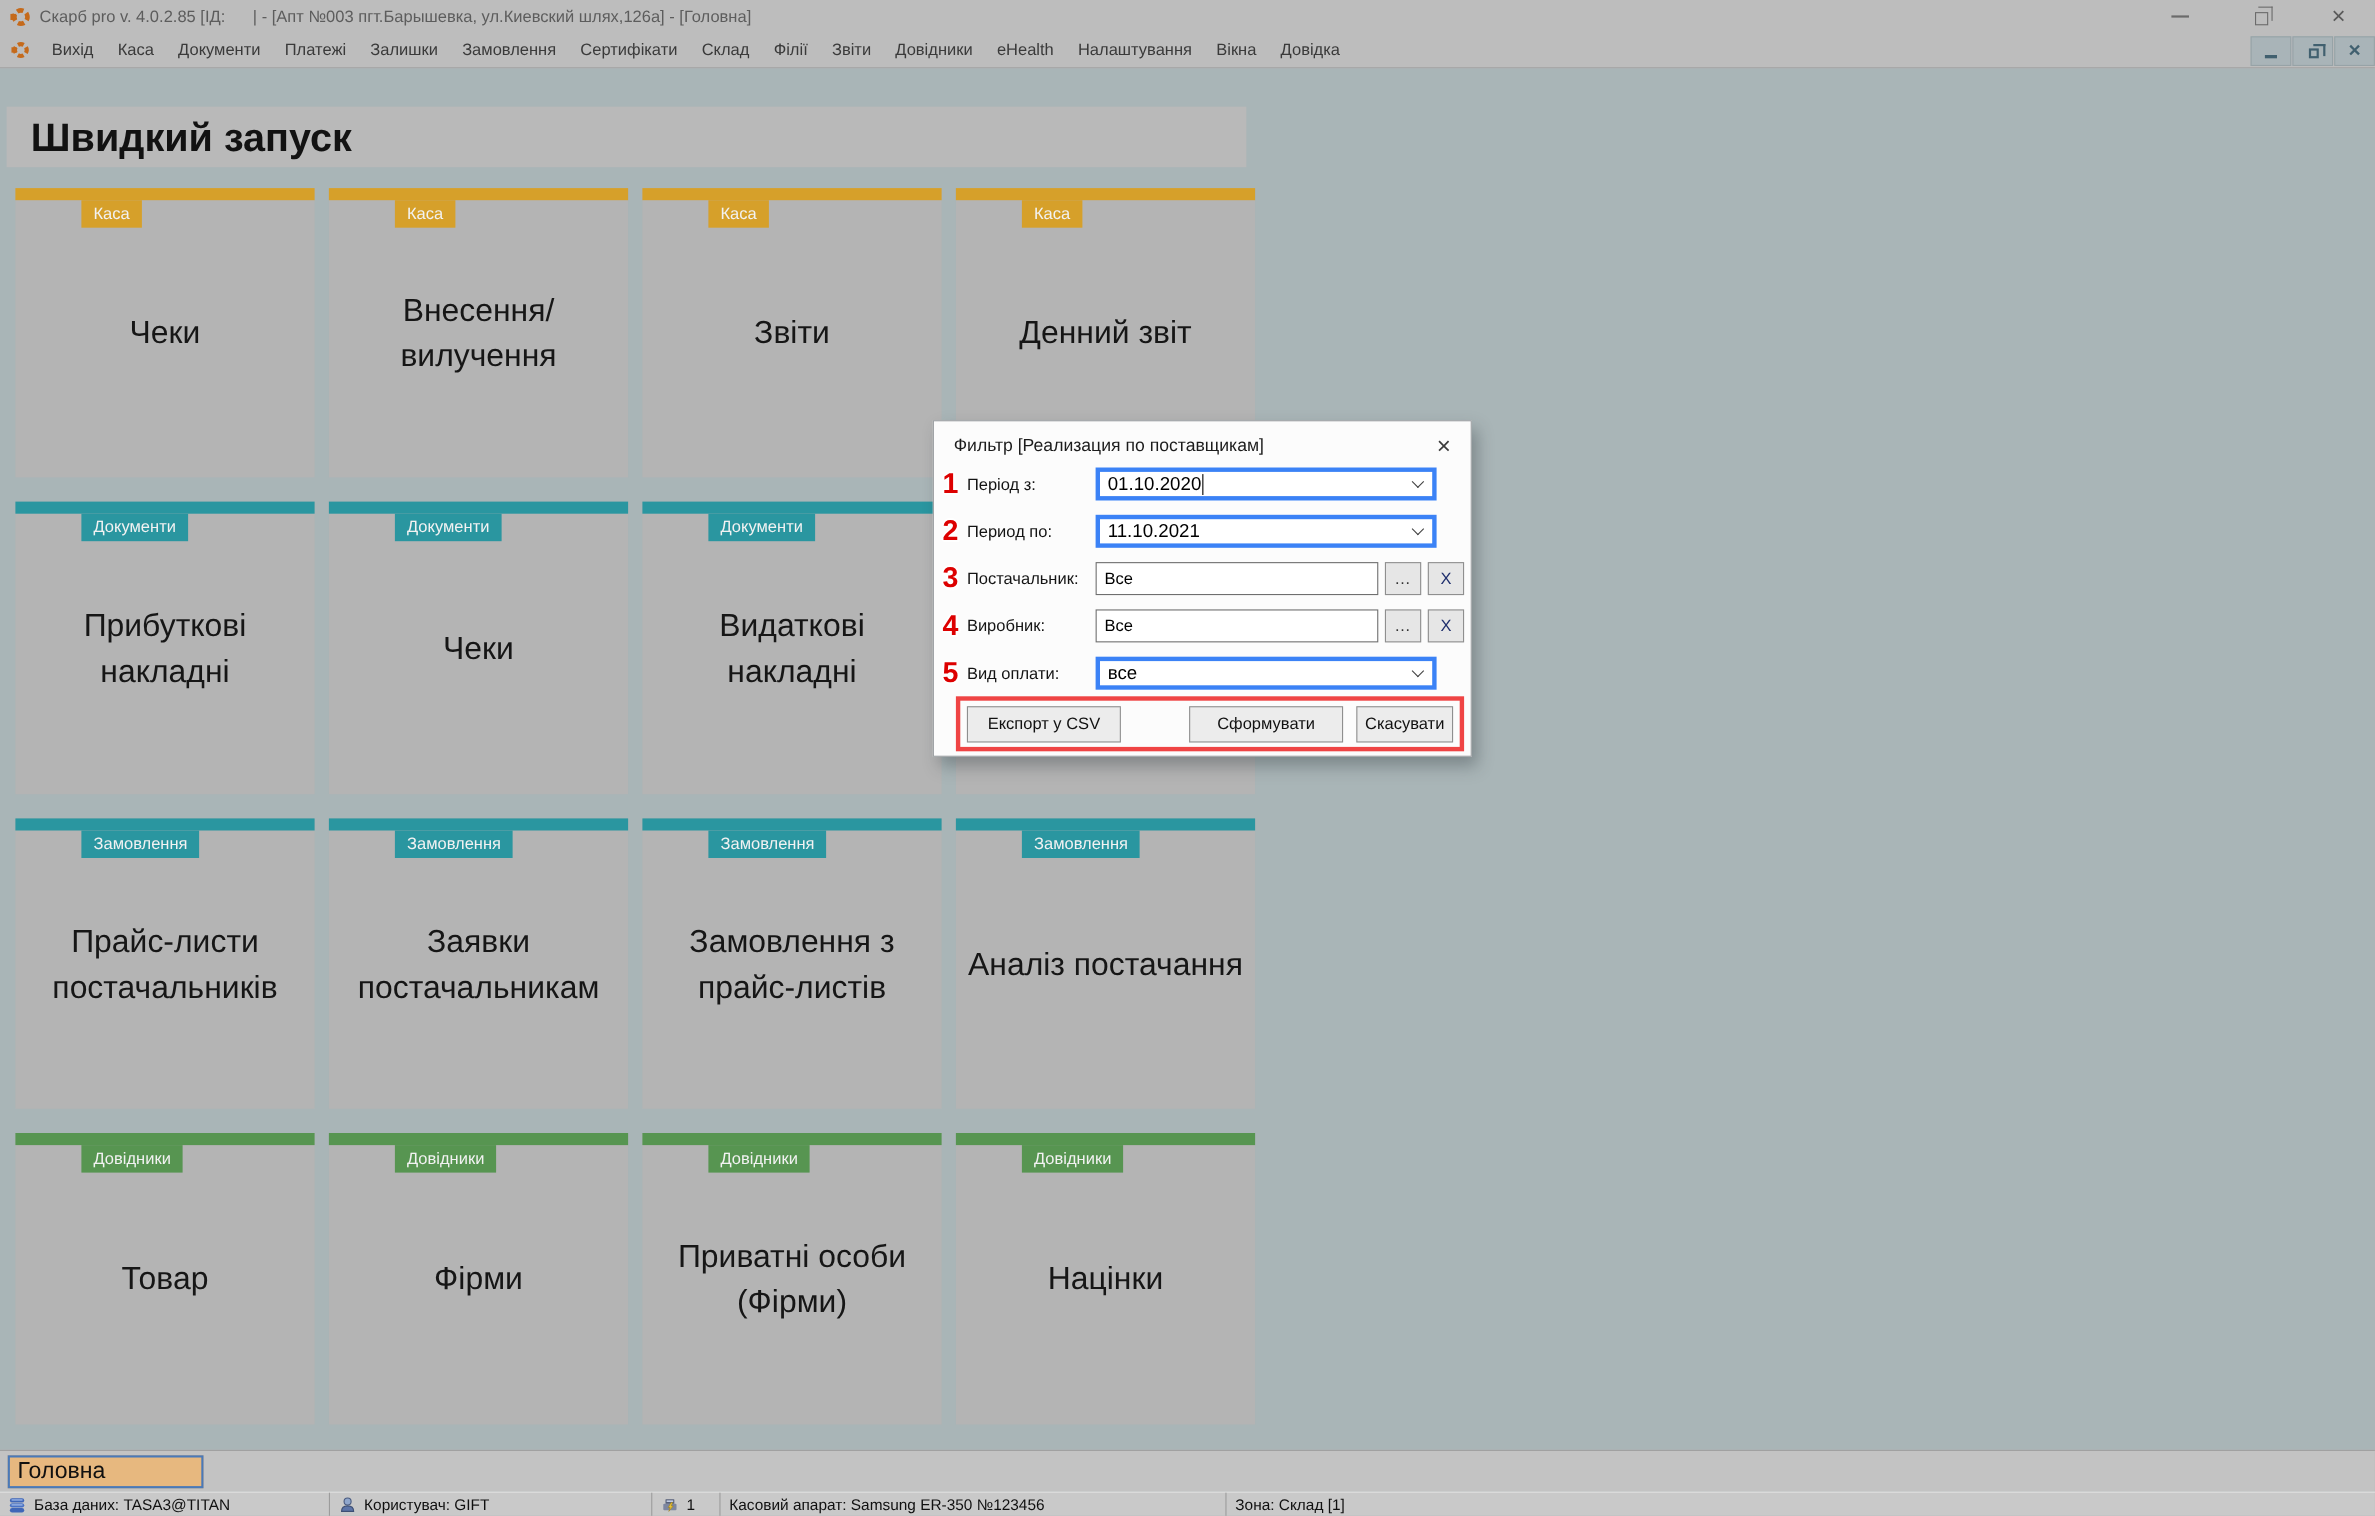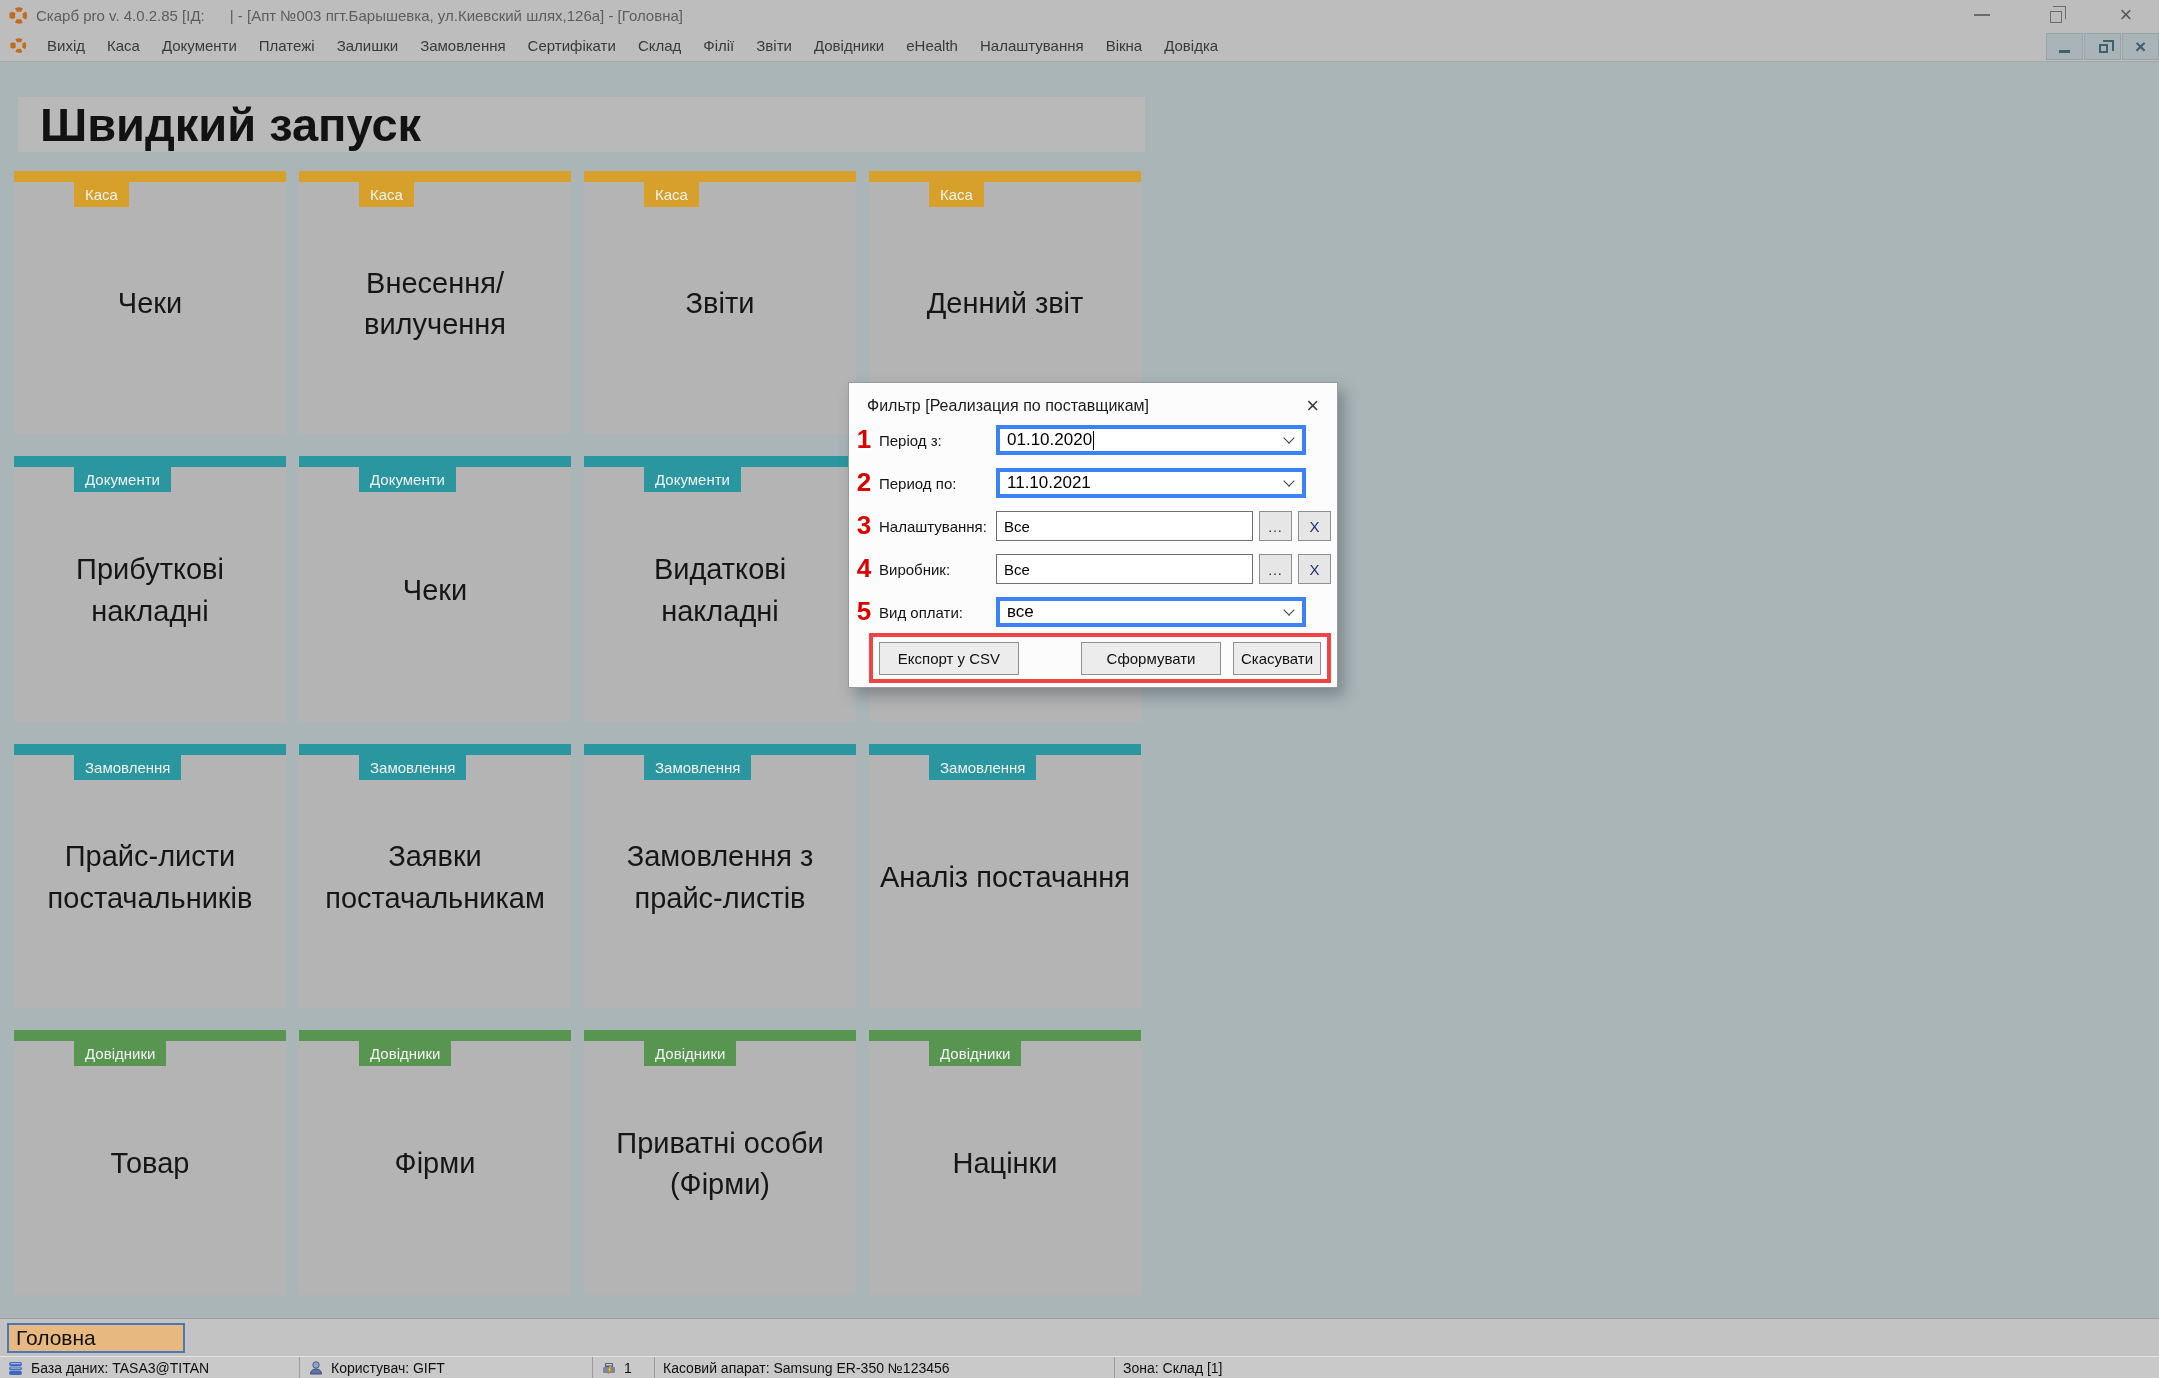--- a/index.html
+++ b/index.html
@@ -26,23 +26,23 @@
   .mdi-controls { position:absolute; right:0; top:3px; display:flex; }
   .mdi-btn { width:37px; height:27px; background:#a9b4b8; border:1px solid #97a3a7;
     display:flex; align-items:center; justify-content:center; margin-left:1px; }
   .mdi-btn .dash { width:11px; height:3px; background:#41606f; margin-top:9px; }
   .mdi-btn .sq2 { position:relative; width:9px; height:9px; border:2px solid #41606f; margin-top:3px; margin-right:-2px; }
   .mdi-btn .sq2::before { content:""; position:absolute; left:2px; top:-6px; width:9px; height:9px;
     border:2px solid #41606f; border-left:none; border-bottom:none; }
   .mdi-btn.x { color:#41606f; font-size:19px; font-weight:bold; }
 
   
-  .ql-header { position:absolute; left:18px; top:97px; width:1127px; height:55px;
+  .ql-header { position:absolute; left:6px; top:97px; width:1127px; height:55px;
     background:#b9b9b9; display:flex; align-items:center; padding-left:22px;
-    font-size:47px; font-weight:600; color:#121212; }
+    font-size:36px; font-weight:600; color:#121212; }
   .grid { position:absolute; left:14px; top:171px;
     display:grid; grid-template-columns:repeat(4,272px);
     grid-template-rows:263px 266px 264px 265px; column-gap:13px; row-gap:22px; }
   .tile { position:relative; background:#b4b4b4; }
   .tile-topbar { height:11px; width:100%; }
   .tile-tab { position:absolute; left:60px; top:11px; padding:4px 11px;
     font-size:15px; color:#f2f2f2; }
   .row-kasa  .tile-topbar, .row-kasa  .tile-tab { background:#d6a02a; }
   .row-doc   .tile-topbar, .row-doc   .tile-tab { background:#2a96a0; }
   .row-zam   .tile-topbar, .row-zam   .tile-tab { background:#2a96a0; }
@@ -273,21 +273,21 @@
       <div class="combo">
         <span class="val">11.10.2021</span>
         <span class="chev">
             <i></i>
           </span>
       </div>
     </div>
 
     <div class="dlg-row">
       <span class="dlg-num">3</span>
-      <span class="dlg-label">Налаштування:</span>
+      <span class="dlg-label">Постачальник:</span>
       <div class="lookup-box">
         <span>Все</span>
       </div>
       <span class="mini-btn dots">…</span>
       <span class="mini-btn">X</span>
     </div>
 
     <div class="dlg-row">
       <span class="dlg-num">4</span>
       <span class="dlg-label">Виробник:</span>

